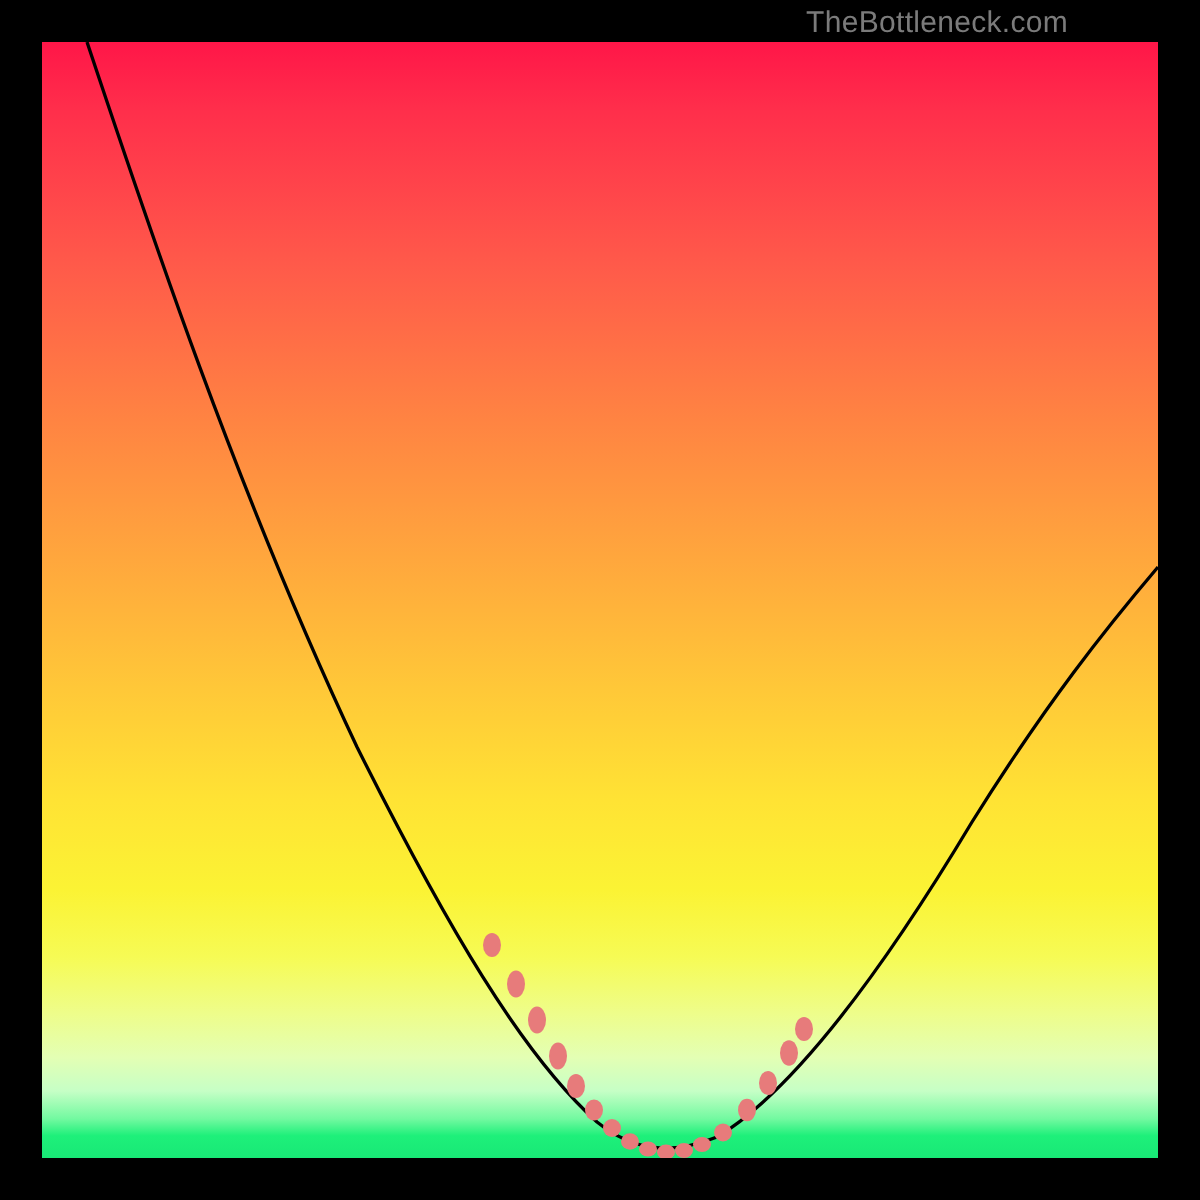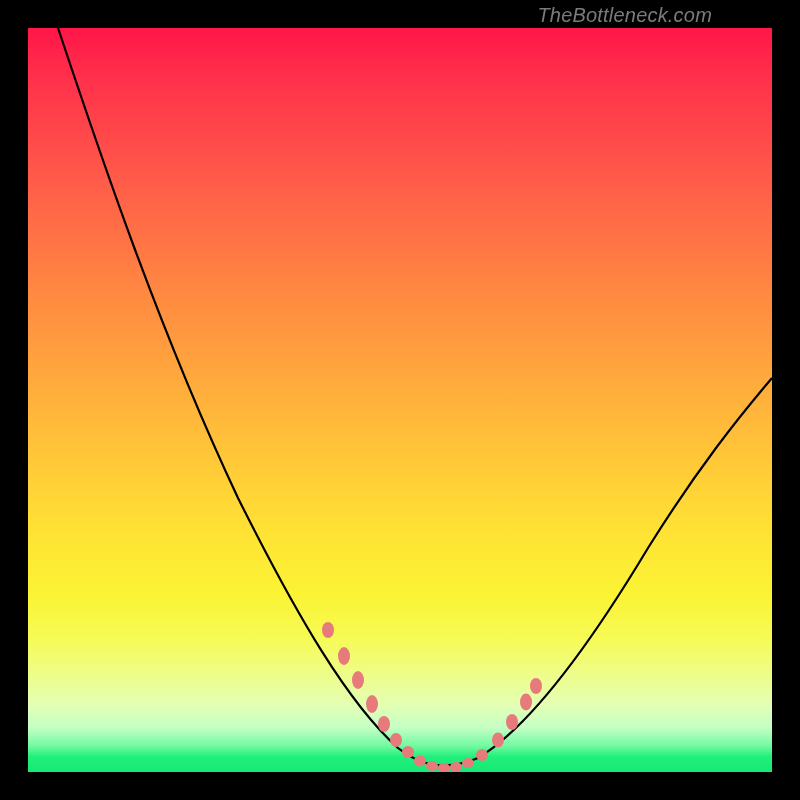--- a/index.html
+++ b/index.html
@@ -11,21 +11,20 @@
     background: #000;
     font-family: Arial, Helvetica, sans-serif;
   }
   .frame {
     position: absolute;
     left: 0;
     top: 0;
     width: 720px;
     height: 800px;
     background: #000;
-    font-style: italic;
   }
   .plot {
     position: absolute;
     left: 28px;
     top: 28px;
     width: 744px;
     height: 744px;
     
     background: linear-gradient(
       to bottom,

